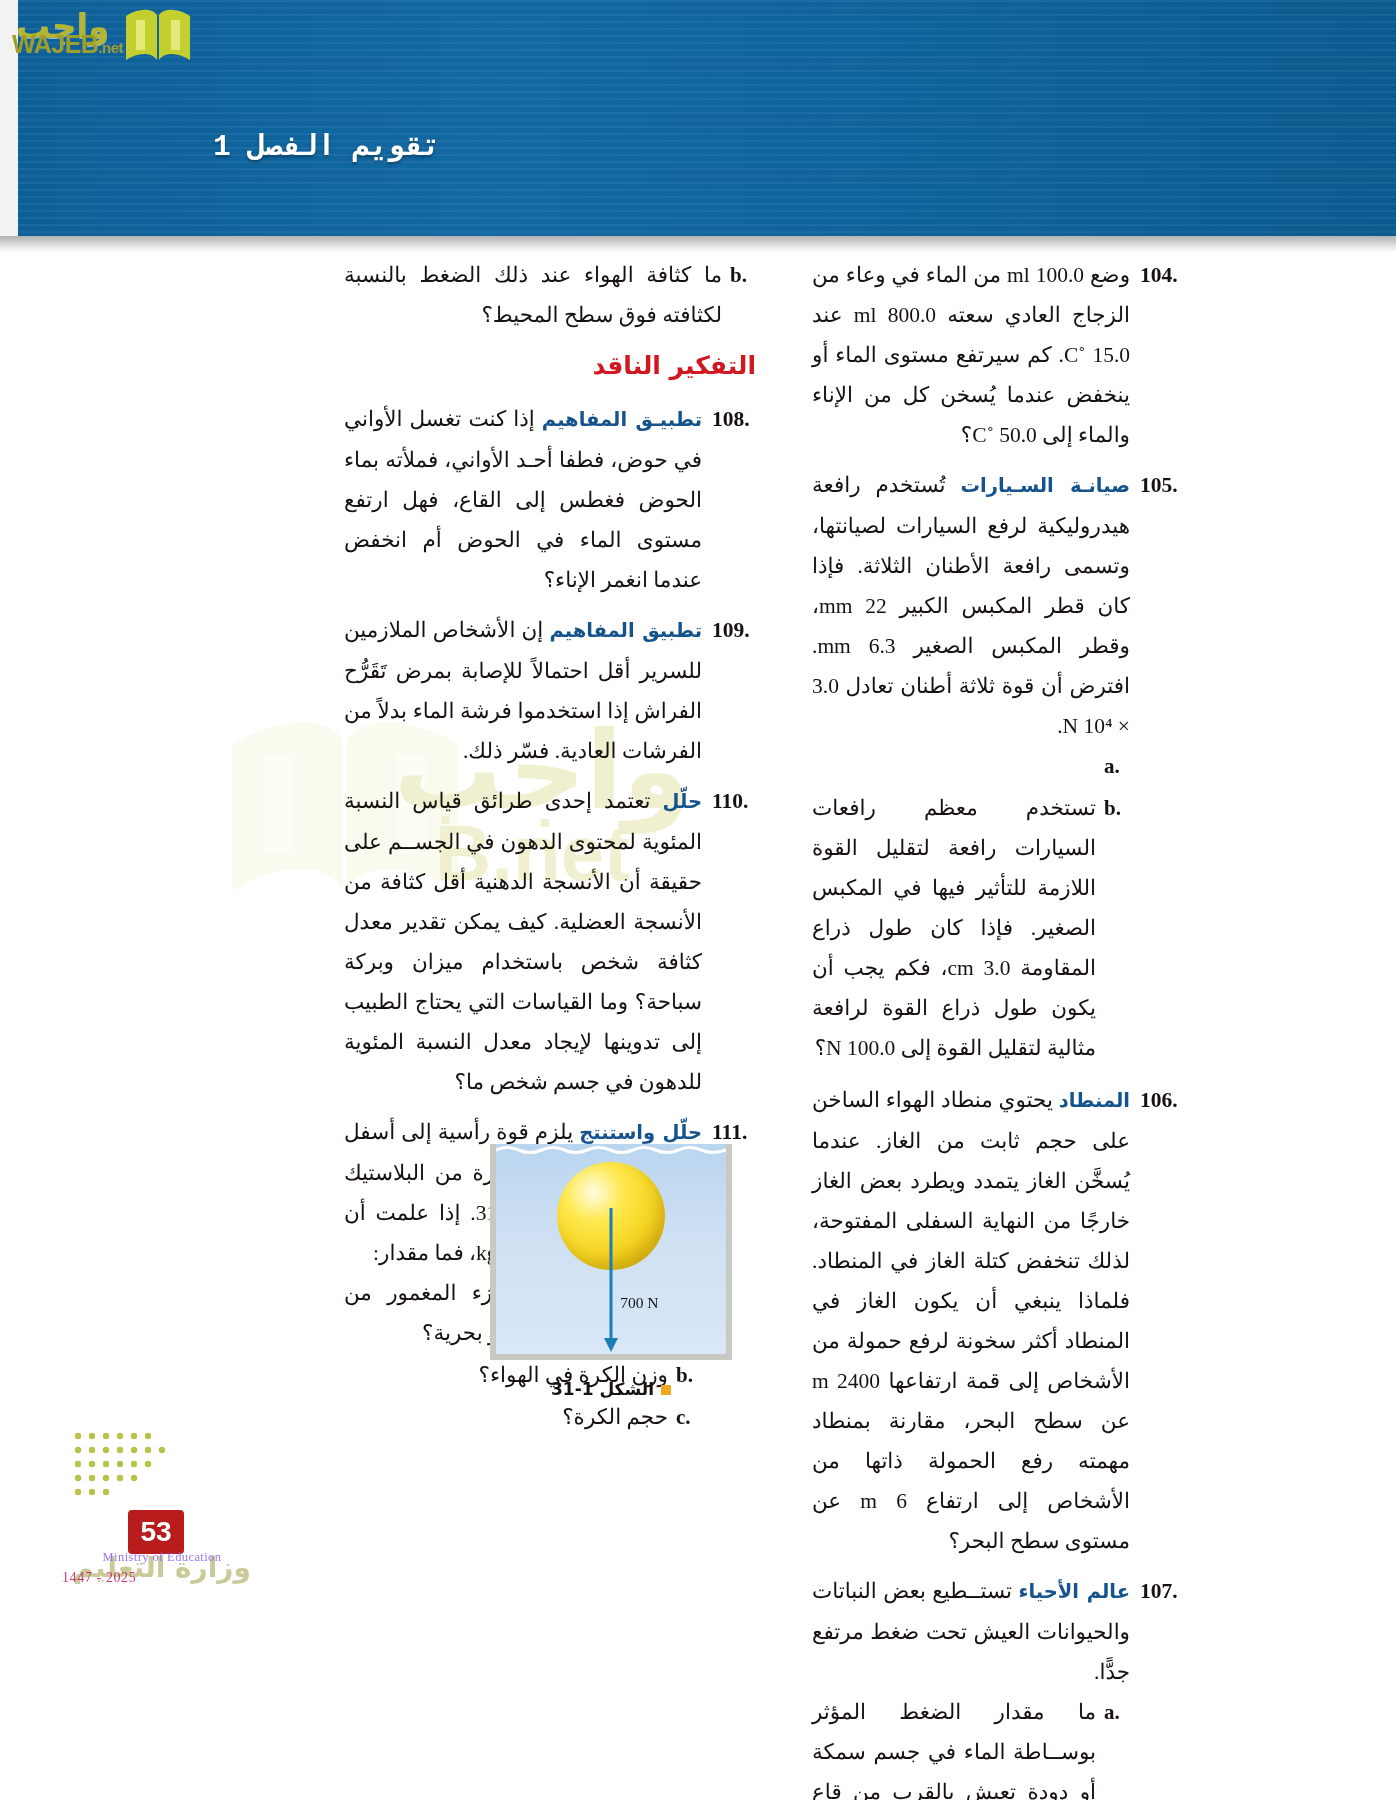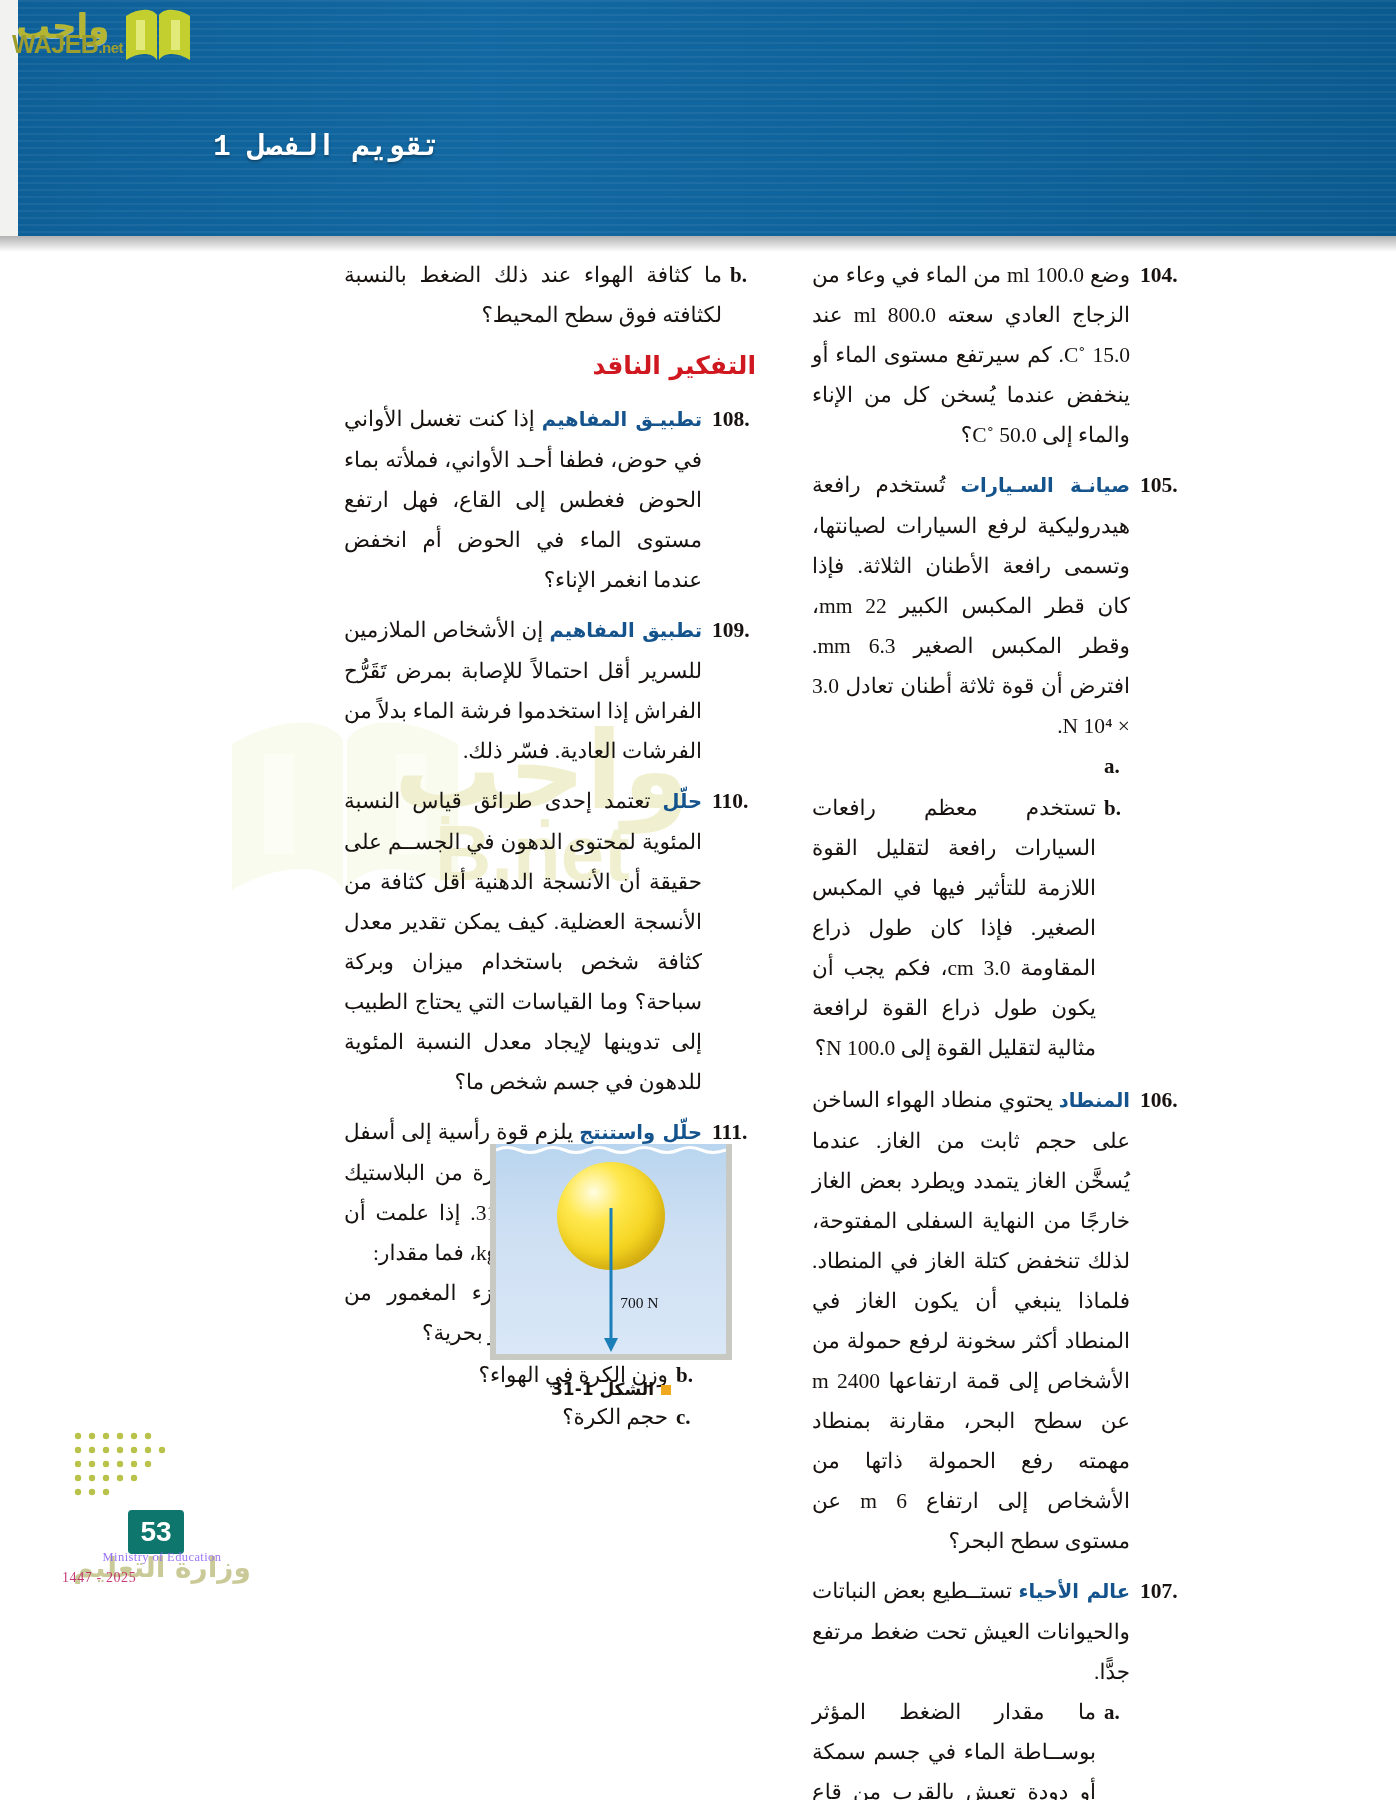--- a/index.html
+++ b/index.html
@@ -168,21 +168,21 @@
     color:#8b5cf6;font-size:12.5px;letter-spacing:.4px;
     font-family:"Liberation Serif",serif;opacity:.85;
   }
   .moe-yr{
     position:absolute;left:6px;top:140px;width:200px;text-align:left;
     color:#be185d;font-size:14px;letter-spacing:.6px;
     font-family:"Liberation Serif",serif;opacity:.85;
   }
   .pagebox{
     position:absolute;left:72px;top:80px;width:56px;height:44px;
-    background:#0f766e;border-radius:4px;
+    background:#b91c1c;border-radius:4px;
     color:#fff;font-size:28px;font-weight:bold;text-align:center;line-height:44px;
     font-family:"Liberation Sans",sans-serif;
   }
 </style>
 </head>
 <body>
 
 <div class="banner"></div>
 <div class="banner-left-strip"></div>
 <div class="banner-shadow"></div>

